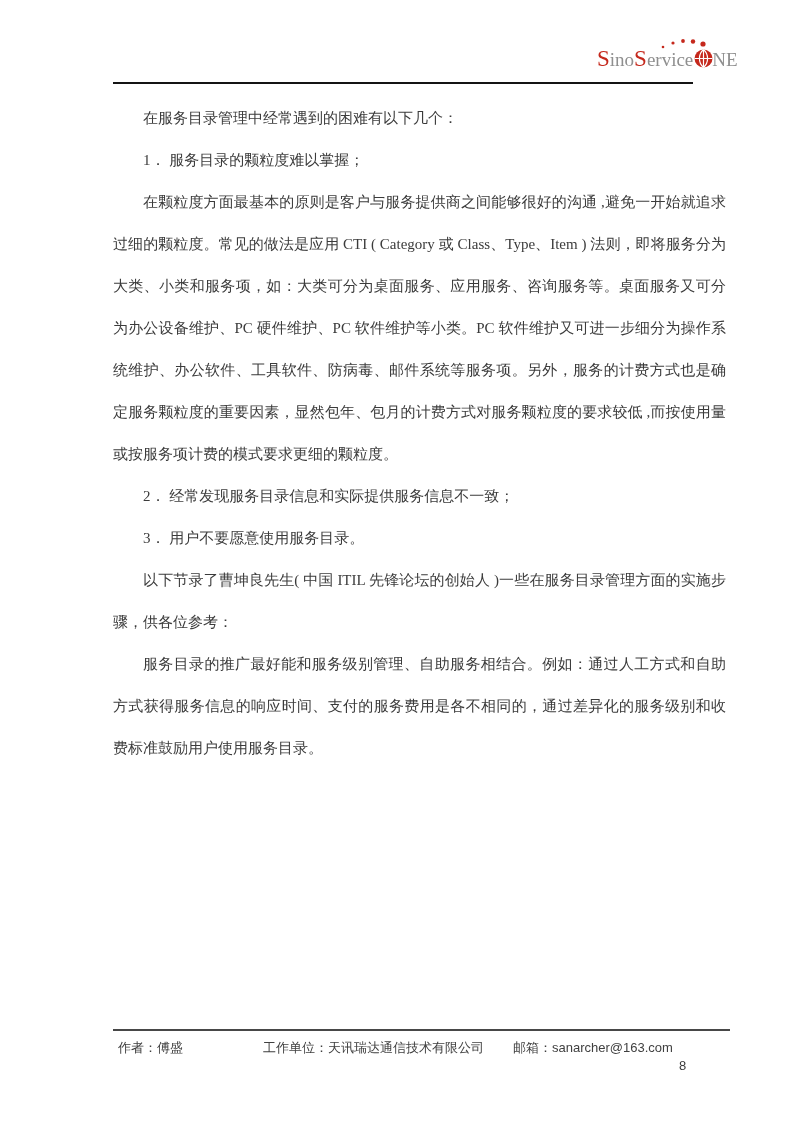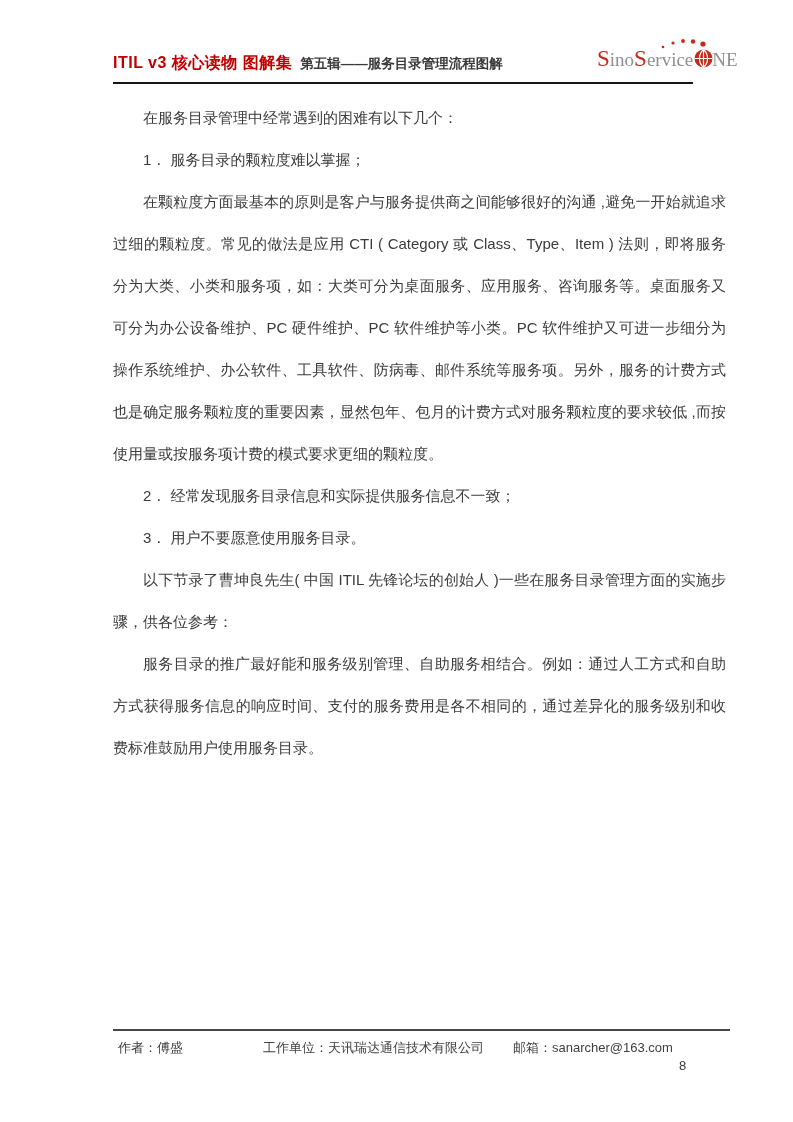--- a/index.html
+++ b/index.html
@@ -37,21 +37,21 @@
   .logo-ball { display:inline-block; vertical-align:-2px; margin:0 -1px 0 1px; }
   .logo-dots { position:absolute; left:62px; top:-8px; }
 
   
   .doc-body {
     position:absolute; left:113px; top:97px; width:613px;
   }
   .doc-body p {
     font-size:15px; line-height:42px; color:#3b3b3b;
     text-align:justify; text-indent:2em;
-    font-family:Liberation Sans, sans-serif;
+    font-family:Liberation Serif, serif;
   }
 
   
   .footer-rule {
     position:absolute; left:113px; top:1029px; width:617px; height:1.5px;
     background:#474747;
   }
   .footer-text {
     position:absolute; top:1038px; font-size:13px; color:#404040;
     line-height:20px; white-space:nowrap;
@@ -61,23 +61,20 @@
   .footer-email { left:513px; }
   .page-number {
     position:absolute; left:679px; top:1058px; font-size:13px; color:#3b3b3b;
   }
 </style>
 </head>
 <body>
 
 <div class="page">
 
-  <div class="header-left">
-    <span class="series-title">ITIL v3 核心读物 图解集</span><span class="issue-title">第五辑——服务目录管理流程图解</span>
-  </div>
 
   <div class="logo">
     <svg class="logo-dots" width="50" height="12" viewBox="0 0 50 12">
       <circle cx="4" cy="9" r="1.3" fill="#c5281c"></circle>
       <circle cx="14" cy="5" r="1.6" fill="#c5281c"></circle>
       <circle cx="24" cy="3" r="1.9" fill="#c5281c"></circle>
       <circle cx="34" cy="3.5" r="2.2" fill="#c5281c"></circle>
       <circle cx="44" cy="6" r="2.6" fill="#c5281c"></circle>
     </svg>
     <span class="cap">S</span><span class="gray">ino</span><span class="cap">S</span><span class="gray">ervice</span><svg class="logo-ball" width="19" height="19" viewBox="0 0 19 19">

